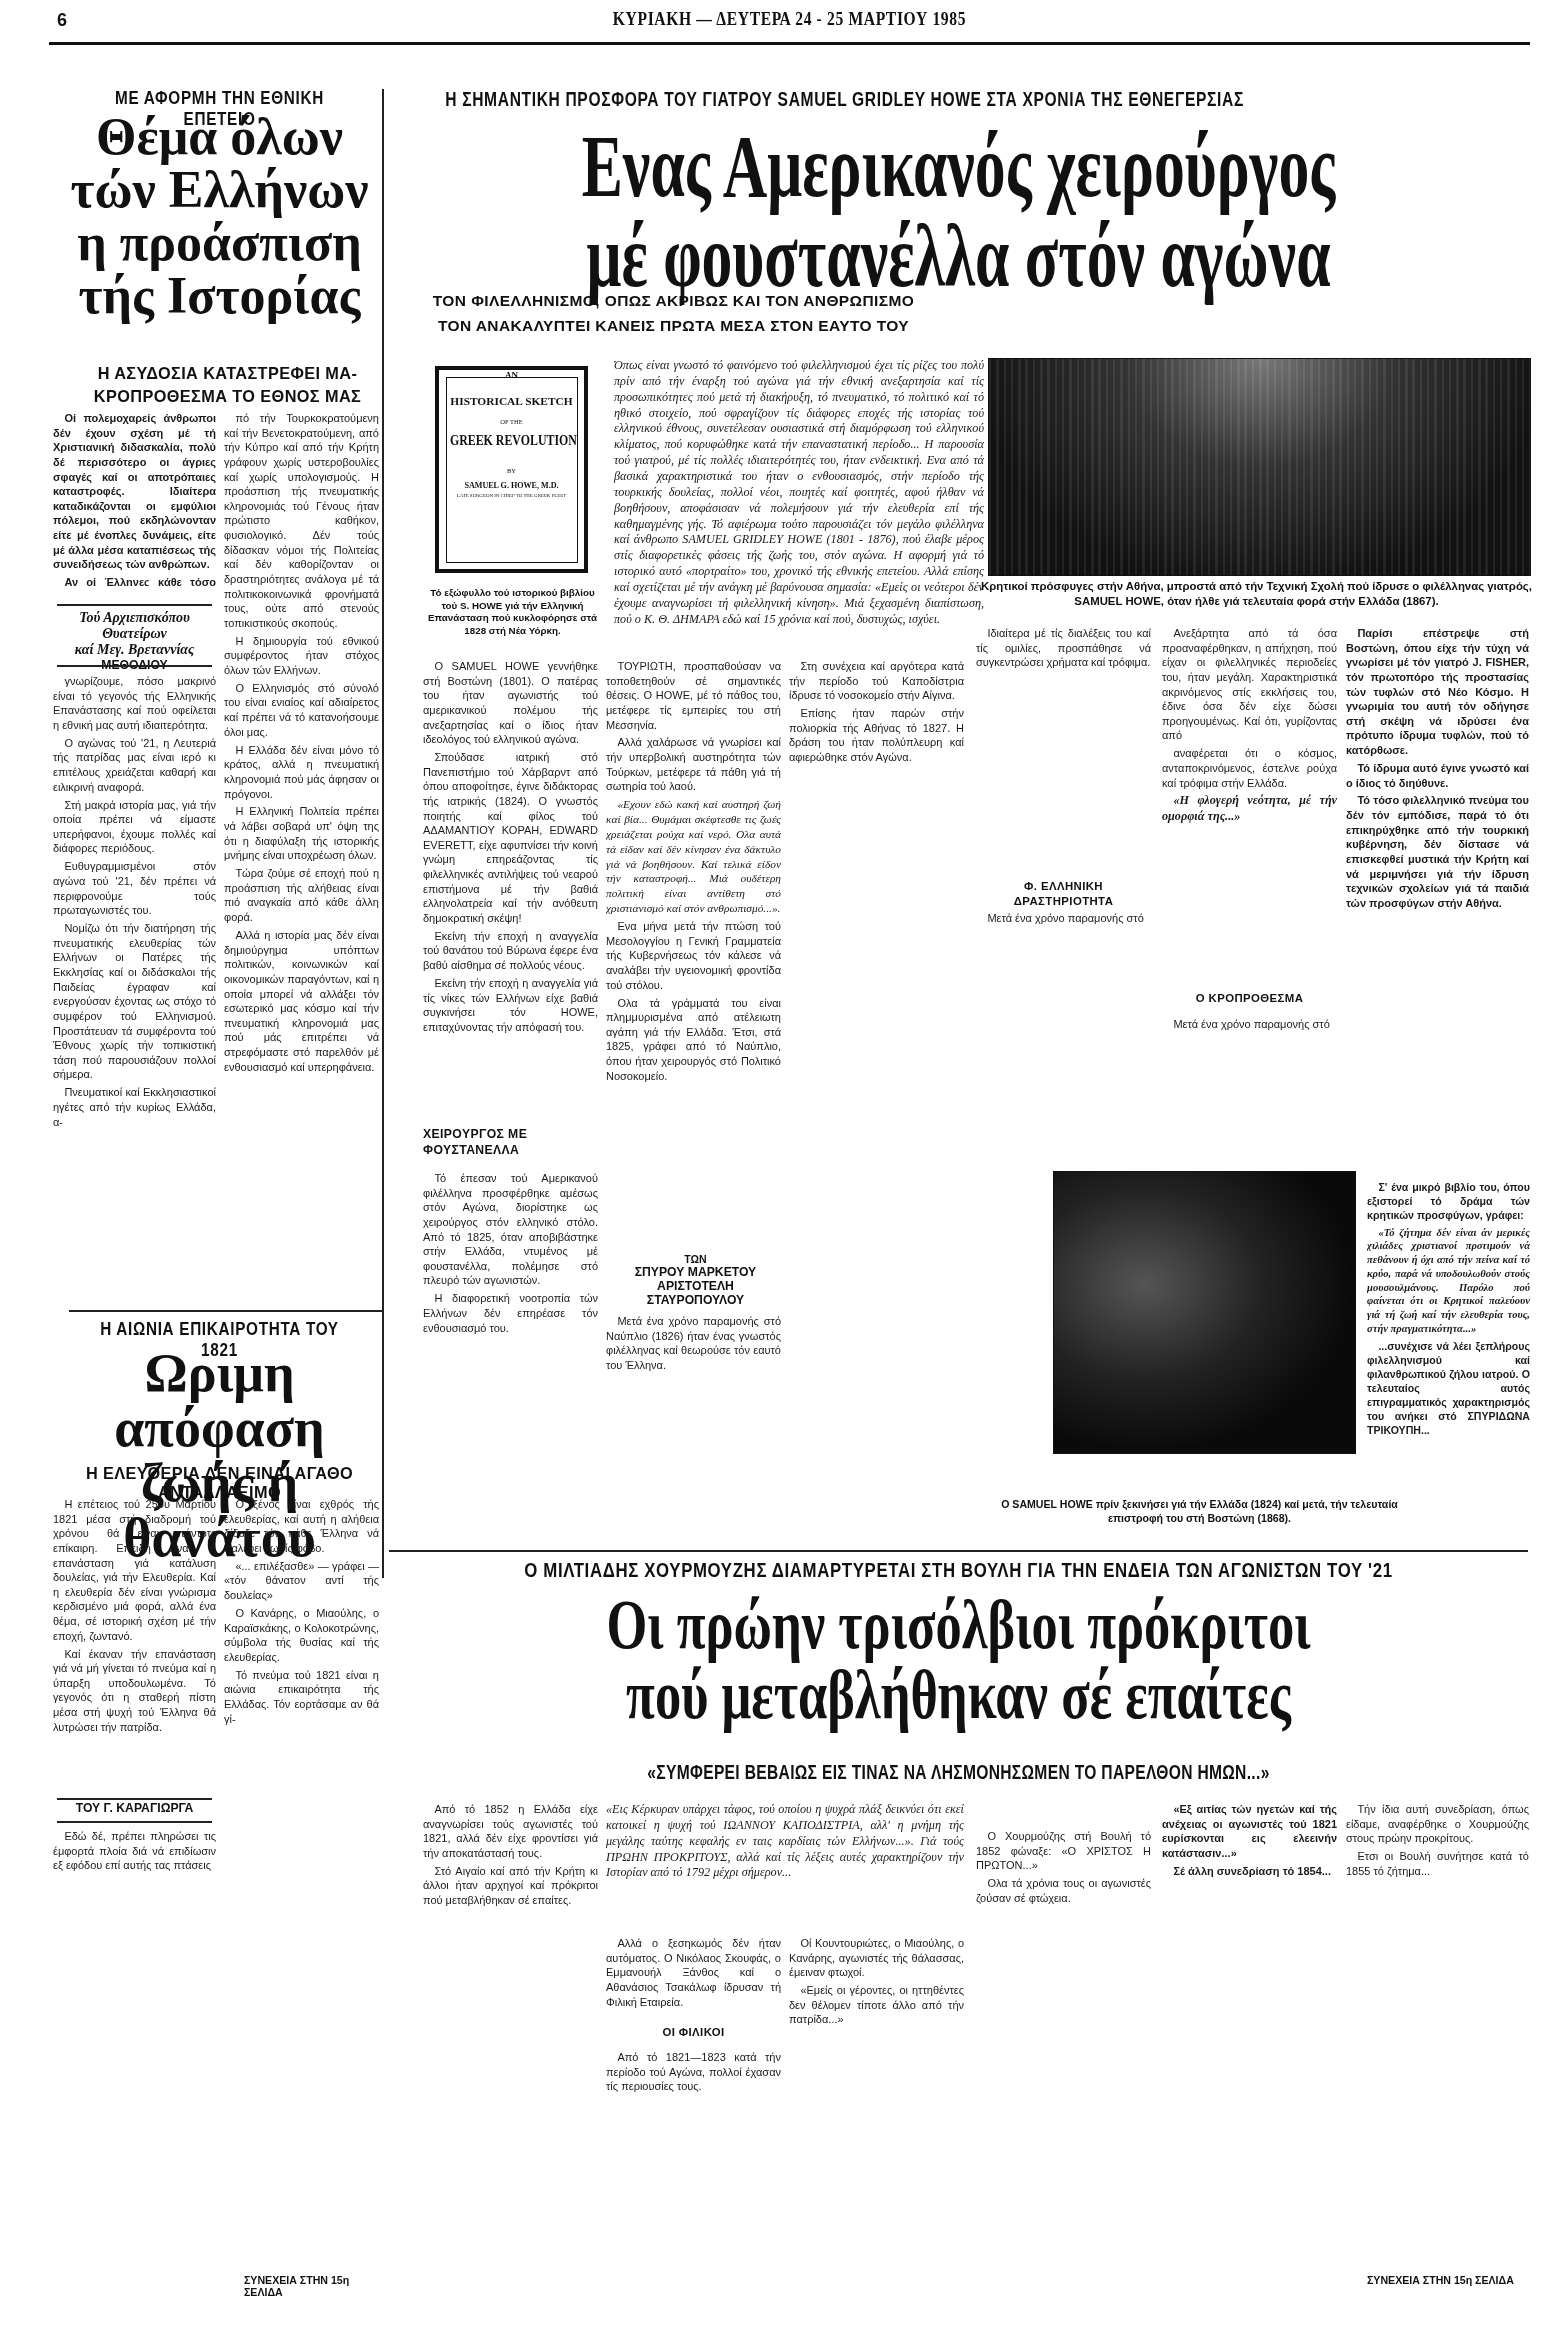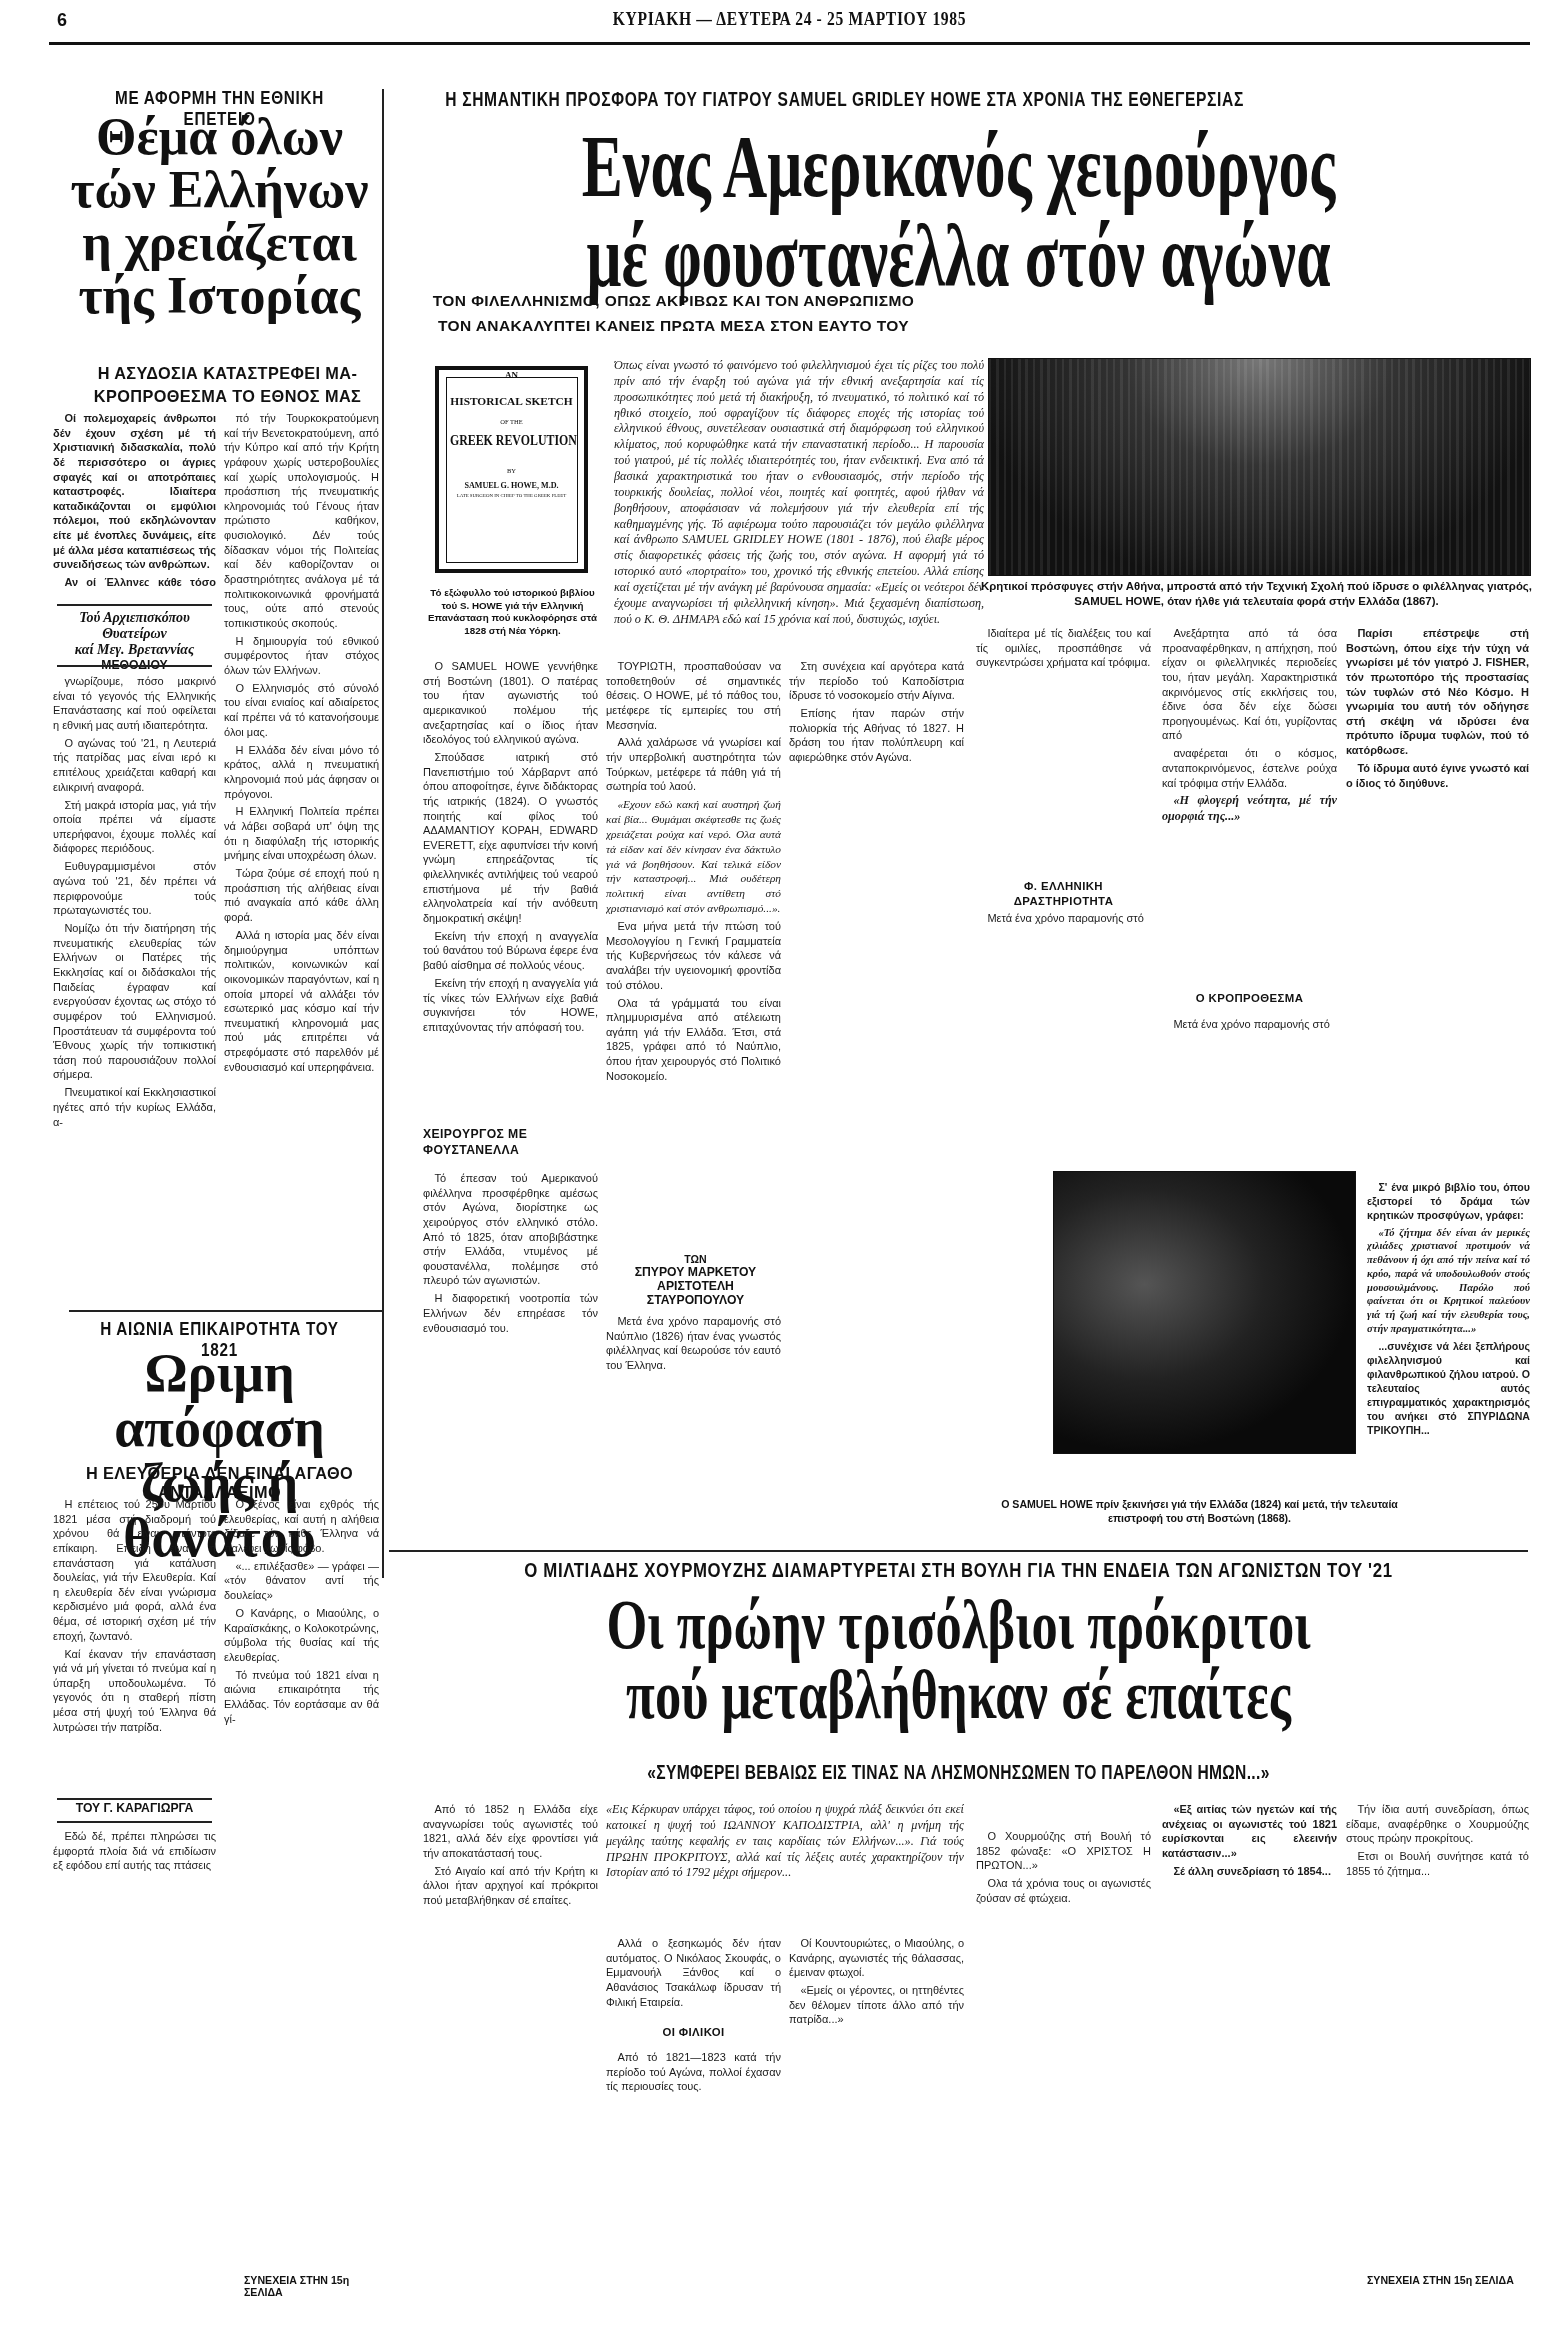--- a/index.html
+++ b/index.html
@@ -39,21 +39,21 @@
 </div>
 <div class="rule-thick" style="top:42px;"></div>
 
 <div class="vrule" style="left:382px; top:89px; height:1489px;"></div>
 
 <section>
   <div class="abs kicker" style="left:57px; top:88px; width:325px;">ΜΕ ΑΦΟΡΜΗ ΤΗΝ ΕΘΝΙΚΗ ΕΠΕΤΕΙΟ</div>
   <div class="abs big-head" style="left:57px; top:110px; width:325px; font-size:52px;">
     <div>Θέμα όλων</div>
     <div>τών Ελλήνων</div>
-    <div>η χρειάζεται</div>
+    <div>η προάσπιση</div>
     <div>τής Ιστορίας</div>
   </div>
   <div class="abs subhead" style="left:81px; top:362px; width:293px; text-align:center; line-height:1.4;">
     <div>Η ΑΣΥΔΟΣΙΑ ΚΑΤΑΣΤΡΕΦΕΙ ΜΑ-</div>
     <div>ΚΡΟΠΡΟΘΕΣΜΑ ΤΟ ΕΘΝΟΣ ΜΑΣ</div>
   </div>
 
   <div class="abs col boldcol" style="left:53px; top:411px; width:163px; height:175px;">
     <p>Οί πολεμοχαρείς άνθρωποι δέν έχουν σχέση μέ τή Χριστιανική διδασκαλία, πολύ δέ περισσότερο οι άγριες σφαγές καί οι αποτρόπαιες καταστροφές. Ιδιαίτερα καταδικάζονται οι εμφύλιοι πόλεμοι, πού εκδηλώνονταν είτε μέ ένοπλες δυνάμεις, είτε μέ άλλα μέσα καταπιέσεως τής συνειδήσεως τών ανθρώπων.</p>
     <p>Αν οί Έλληνες κάθε τόσο μεταβάλλουν τό καταστρεπτικό τους θέμα καί ξεχνούν τά πάθη τους, αυτό οφείλεται στό ότι δέν διδάχθηκαν τήν Ιστορία τους. Καί πρώτα - πρώτα πρέπει νά ερευνήσουμε τά ελατήρια γνωστών γιγαντομαχιών καί νά</p>
@@ -192,20 +192,21 @@
     <p class="italic boldcol">«Η φλογερή νεότητα, μέ τήν ομορφιά της...»</p>
   </div>
   <div class="abs subhead" style="left:1162px; top:992px; width:175px; text-align:center; font-size:11.4px;">Ο ΚΡΟΠΡΟΘΕΣΜΑ</div>
   <div class="abs col" style="left:1162px; top:1017px; width:175px; height:114px;">
     <p>Μετά ένα χρόνο παραμονής στό</p>
   </div>
 
   <div class="abs col boldcol" style="left:1346px; top:626px; width:183px; height:488px;">
     <p>Παρίσι επέστρεψε στή Βοστώνη, όπου είχε τήν τύχη νά γνωρίσει μέ τόν γιατρό J. FISHER, τόν πρωτοπόρο τής προστασίας τών τυφλών στό Νέο Κόσμο. Η γνωριμία του αυτή τόν οδήγησε στή σκέψη νά ιδρύσει ένα πρότυπο ίδρυμα τυφλών, πού τό κατόρθωσε.</p>
     <p>Τό ίδρυμα αυτό έγινε γνωστό καί ο ίδιος τό διηύθυνε.</p>
+    <p>Τό τόσο φιλελληνικό πνεύμα του δέν τόν εμπόδισε, παρά τό ότι επικηρύχθηκε από τήν τουρκική κυβέρνηση, δέν δίστασε νά επισκεφθεί μυστικά τήν Κρήτη καί νά μεριμνήσει γιά τήν ίδρυση τεχνικών σχολείων γιά τά παιδιά τών προσφύγων στήν Αθήνα.</p>
   </div>
 
   <div class="abs photo" style="left:1053px; top:1171px; width:301px; height:281px;"></div>
   <div class="abs caption" style="left:984px; top:1498px; width:431px; font-size:10.6px;">Ο SAMUEL HOWE πρίν ξεκινήσει γιά τήν Ελλάδα (1824) καί μετά, τήν τελευταία επιστροφή του στή Βοστώνη (1868).</div>
 
   <div class="abs col boldcol" style="left:1367px; top:1180px; width:163px; height:342px; font-size:10.6px;">
     <p>Σ' ένα μικρό βιβλίο του, όπου εξιστορεί τό δράμα τών κρητικών προσφύγων, γράφει:</p>
     <p class="italic boldcol" style="font-size:10.6px;">«Τό ζήτημα δέν είναι άν μερικές χιλιάδες χριστιανοί προτιμούν νά πεθάνουν ή όχι από τήν πείνα καί τό κρύο, παρά νά υποδουλωθούν στούς μουσουλμάνους. Παρόλο πού φαίνεται ότι οι Κρητικοί παλεύουν γιά τή ζωή καί τήν ελευθερία τους, στήν πραγματικότητα...»</p>
     <p>...συνέχισε νά λέει ξεπλήρους φιλελληνισμού καί φιλανθρωπικού ζήλου ιατρού. Ο τελευταίος αυτός επιγραμματικός χαρακτηρισμός του ανήκει στό ΣΠΥΡΙΔΩΝΑ ΤΡΙΚΟΥΠΗ...</p>
   </div>

